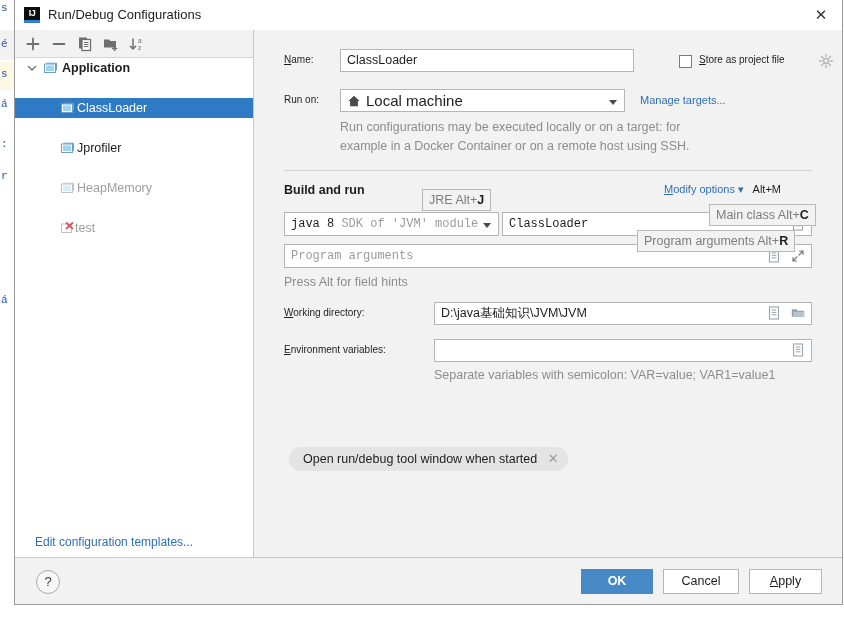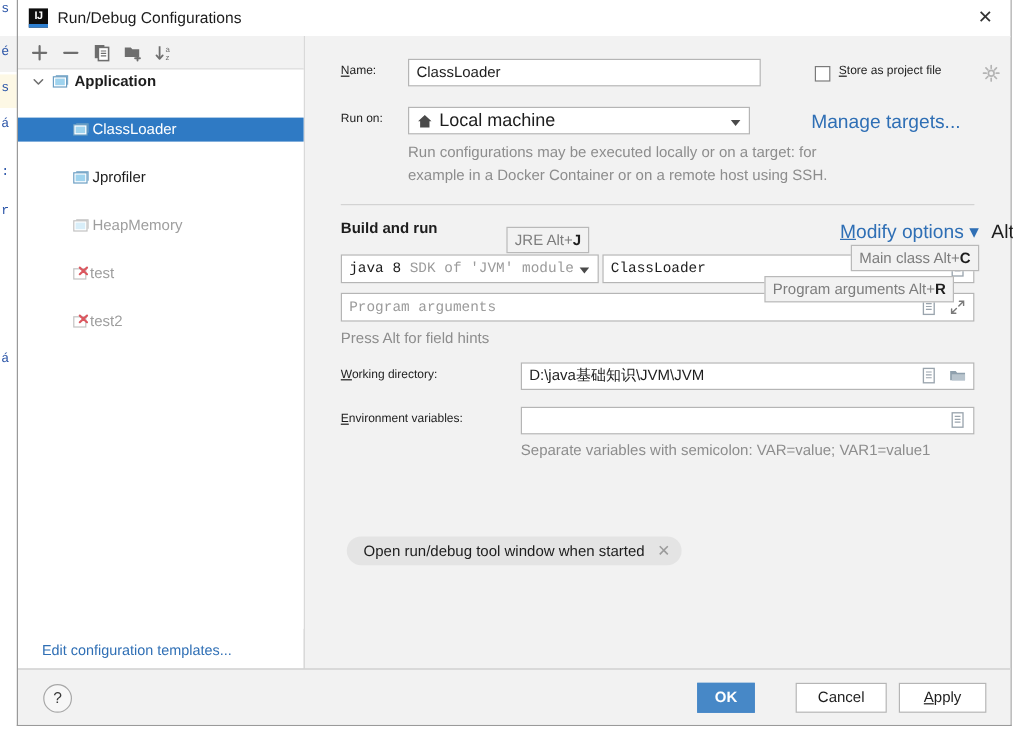--- a/index.html
+++ b/index.html
@@ -217,24 +217,23 @@
     right: 7px; top: 10px;
     width: 0; height: 0;
     border-left: 4.5px solid transparent;
     border-right: 4.5px solid transparent;
     border-top: 5px solid #4a4a4a;
   }
 
   .link {
     position: absolute;
     color: #2f6fb5;
-    font-size: 16px;
-    cursor: default;
-    white-space: nowrap;
-    margin-left: 36px;
+    font-size: 11px;
+    cursor: default;
+    white-space: nowrap;
   }
   .link u { text-decoration: underline; }
 
   .hint {
     position: absolute;
     color: #8d8d8d;
     font-size: 12.5px;
     white-space: nowrap;
   }
 
@@ -453,27 +452,20 @@
         </div>
 
         <div class="tree-row err" style="top:80px;">
           <svg class="t-icon" style="left:45px;" viewBox="0 0 14 14">
             <rect x="1.5" y="3" width="10" height="8.5" fill="#ffffff" stroke="#c2c2c2" stroke-width="1"></rect>
             <path d="M6.5 2 L12.5 7.5 M12.5 2 L6.5 7.5" stroke="#db5860" stroke-width="1.8" stroke-linecap="round"></path>
           </svg>
           <span class="t-label" style="left:60px;">test</span>
         </div>
 
-        <div class="tree-row err" style="top:100px;">
-          <svg class="t-icon" style="left:45px;" viewBox="0 0 14 14">
-            <rect x="1.5" y="3" width="10" height="8.5" fill="#ffffff" stroke="#c2c2c2" stroke-width="1"></rect>
-            <path d="M6.5 2 L12.5 7.5 M12.5 2 L6.5 7.5" stroke="#db5860" stroke-width="1.8" stroke-linecap="round"></path>
-          </svg>
-          <span class="t-label" style="left:60px;">test2</span>
-        </div>
       </div>
 
       <a id="edit-templates" href="#">Edit configuration templates...</a>
     </div>
 
     <div id="right-pane">
 
       <div class="lbl" style="left:30px; top:24px;">
         <u>N</u><span>ame:</span>
       </div>
@@ -576,20 +568,20 @@
 
       <div class="tip" style="left:383px; top:200px;">
         <span>Program arguments Alt+</span><b>R</b>
       </div>
 
     </div>
   </div>
 
   <div id="bottombar">
     <div id="help-btn">?</div>
-    <div class="dbtn primary" style="left:566px; width:48px;">OK</div>
+    <div class="dbtn primary" style="left:566px; width:72px;">OK</div>
     <div class="dbtn" style="left:648px; width:76px;">Cancel</div>
     <div class="dbtn" style="left:734px; width:73px;">
       <u>A</u><span>pply</span>
     </div>
   </div>
 
 </div>
 
 </body></html>

